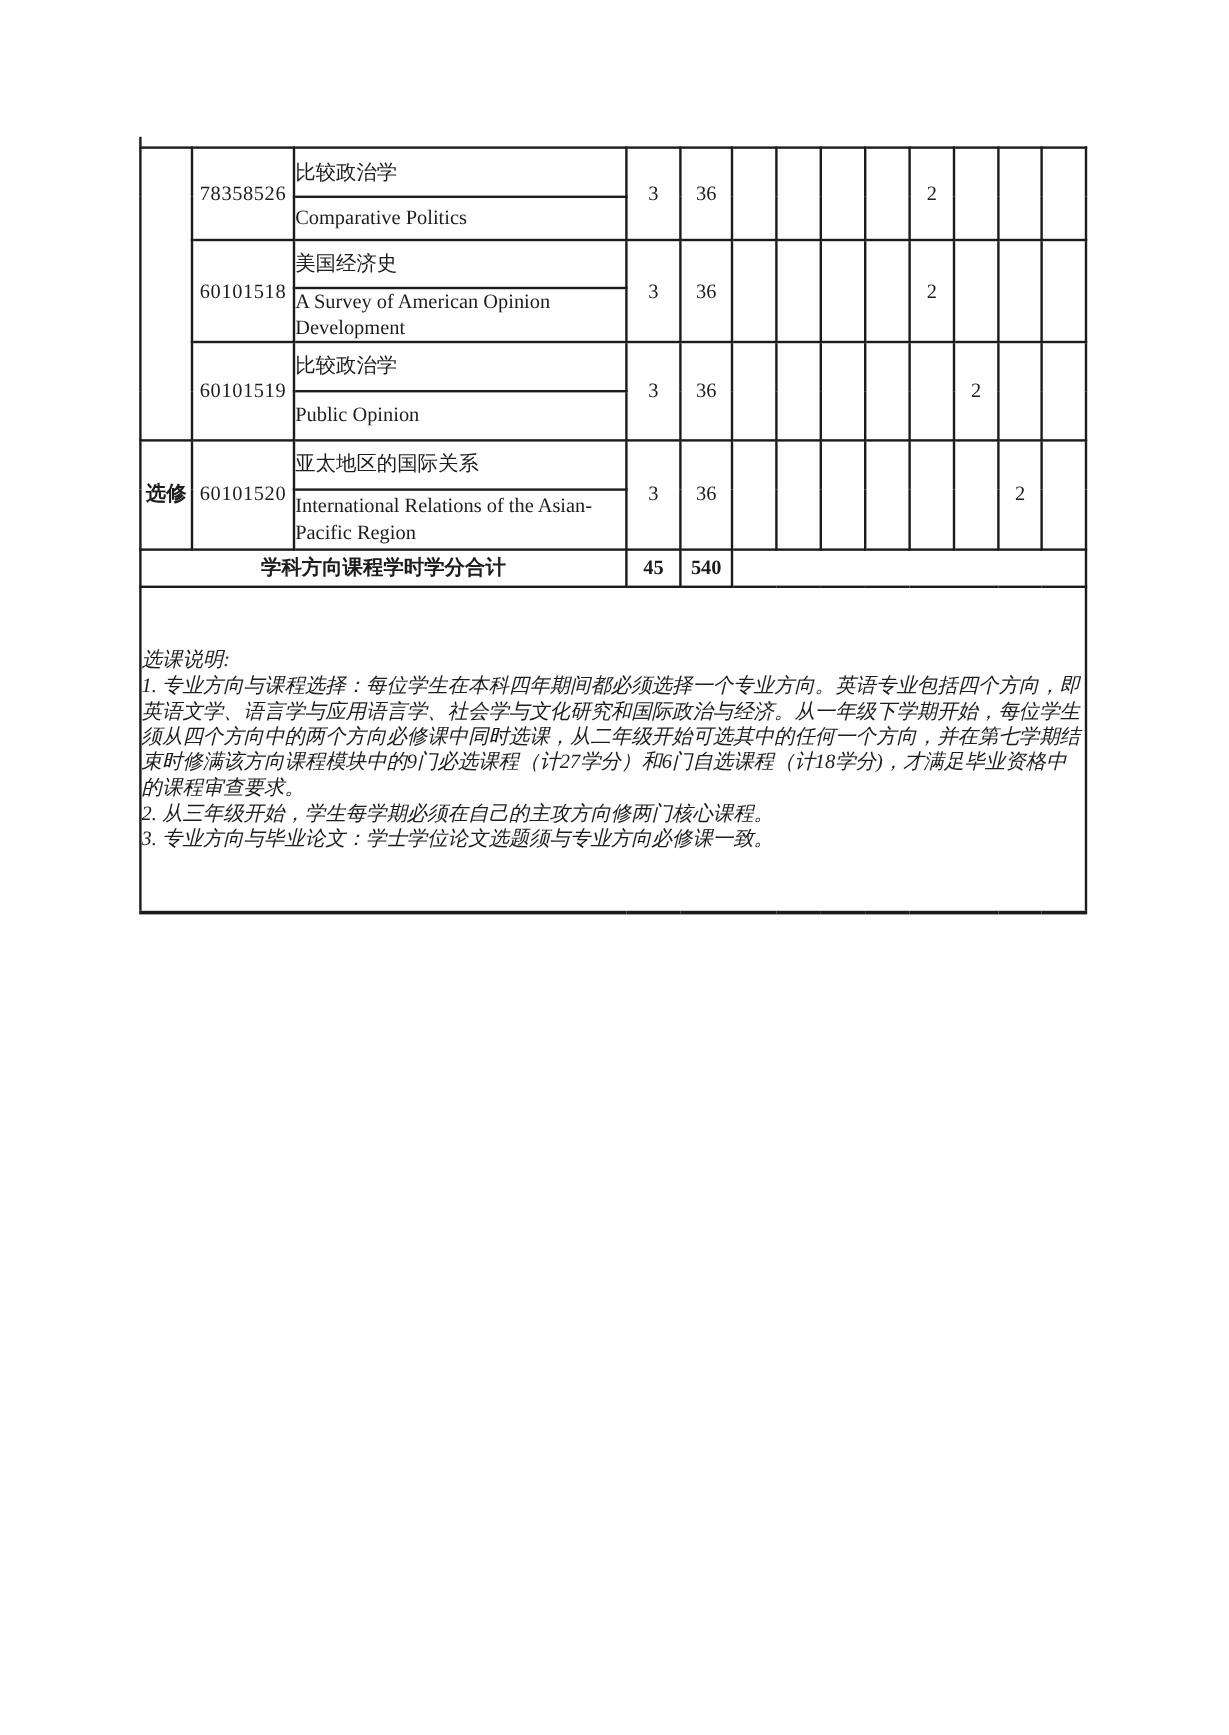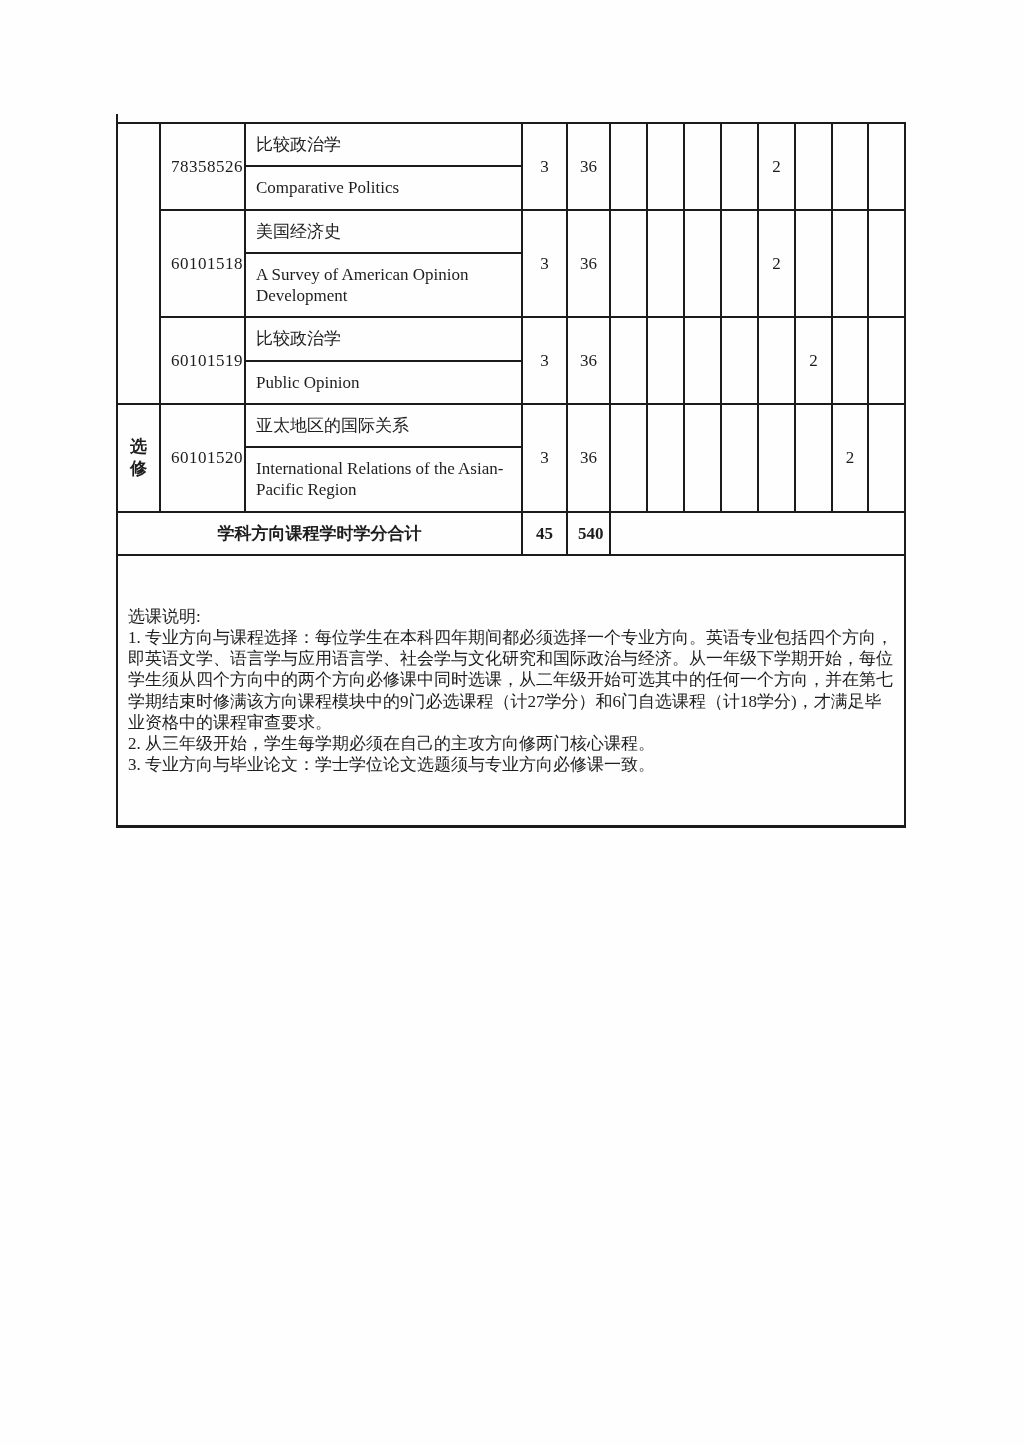--- a/index.html
+++ b/index.html
@@ -26,21 +26,21 @@
     height: 8px;
     background: #1b1b1b;
   }
   table.course-table {
     border-collapse: collapse;
     table-layout: fixed;
     width: 790px;
   }
   table.course-table td {
     border: 2px solid #1b1b1b;
-    padding: 10px;
+    padding: 0;
     vertical-align: middle;
     font-size: 17px;
     line-height: 1.25;
     overflow: hidden;
     margin-top: 28px;
   }
   
   table.course-table tr.notes-row td { border-bottom-width: 3px; }
 
   td.cat {
@@ -69,21 +69,21 @@
     line-height: 1.62;
   }
   td.notes p { margin: 0; }
 
   
   tr.r-zh1 { height: 41px; } tr.r-en1 { height: 36px; }
   tr.r-zh2 { height: 40px; } tr.r-en2 { height: 42px; }
   tr.r-zh3 { height: 41px; } tr.r-en3 { height: 41px; }
   tr.r-zh4 { height: 41px; } tr.r-en4 { height: 50px; }
   tr.r-sum { height: 31px; }
-  tr.notes-row { height: 272px; }
+  tr.notes-row { height: 272px; font-style: italic; }
 </style>
 </head>
 <body>
 
 <div class="page">
   <div class="table-wrap">
     <div class="stub"></div>
     <table class="course-table">
       <colgroup>
         <col style="width:43px">

